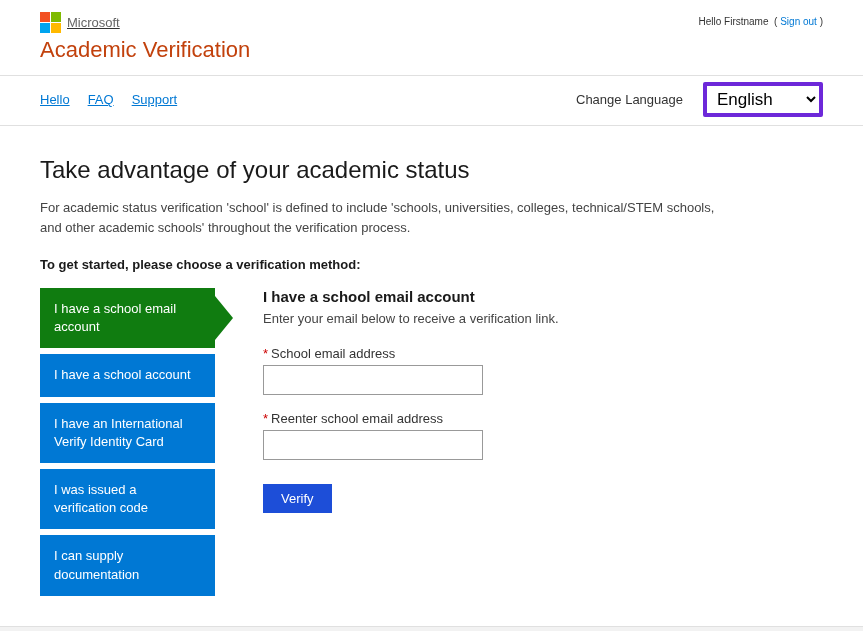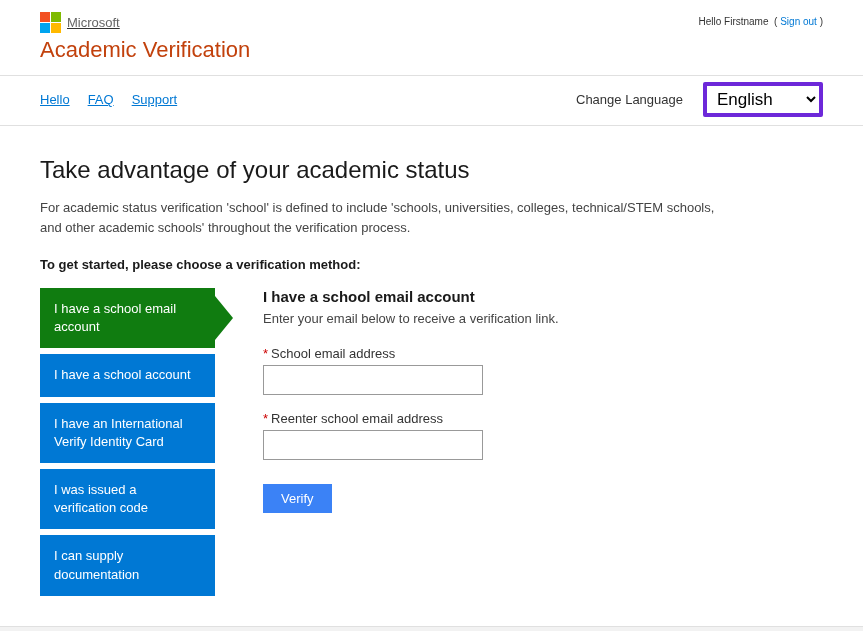--- a/index.html
+++ b/index.html
@@ -68,21 +68,21 @@
     }
 
     
     .form-panel { padding: 0 0 0 48px; flex: 1; }
     .form-panel h2 { font-size: 15px; font-weight: 700; margin-bottom: 6px; color: #1a1a1a; }
     .form-panel .form-subtitle { font-size: 13px; color: #444; margin-bottom: 20px; }
     .form-group { margin-bottom: 16px; }
     .form-label { font-size: 13px; margin-bottom: 4px; display: block; color: #333; }
     .form-label .required { color: #c00; margin-right: 3px; }
     .form-input { width: 220px; height: 30px; border: 1px solid #999; padding: 4px 8px; font-size: 13px; display: block; }
-    .verify-btn { background: #3b82f6; color: #fff; border: none; padding: 7px 18px; font-size: 13px; cursor: pointer; margin-top: 8px; }
+    .verify-btn { background: #1d4ed8; color: #fff; border: none; padding: 7px 18px; font-size: 13px; cursor: pointer; margin-top: 8px; }
 
     
     .footer { background: #f2f2f2; padding: 16px 40px; text-align: right; border-top: 1px solid #e0e0e0; }
   </style>
 </head>
 <body>
 
 <div class="header">
   <div class="header-left">
     <div class="ms-logo">

